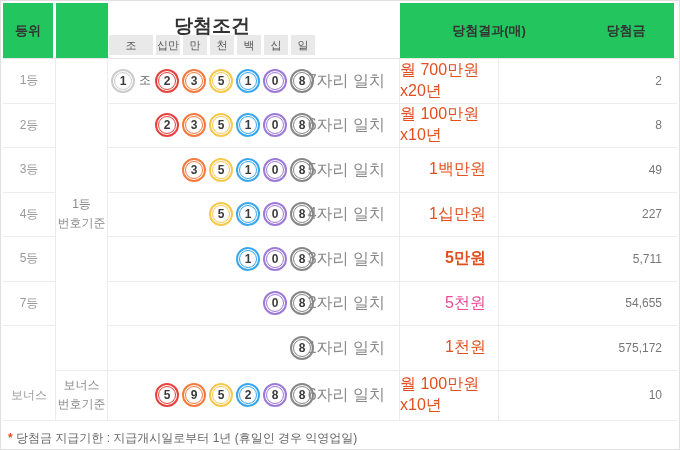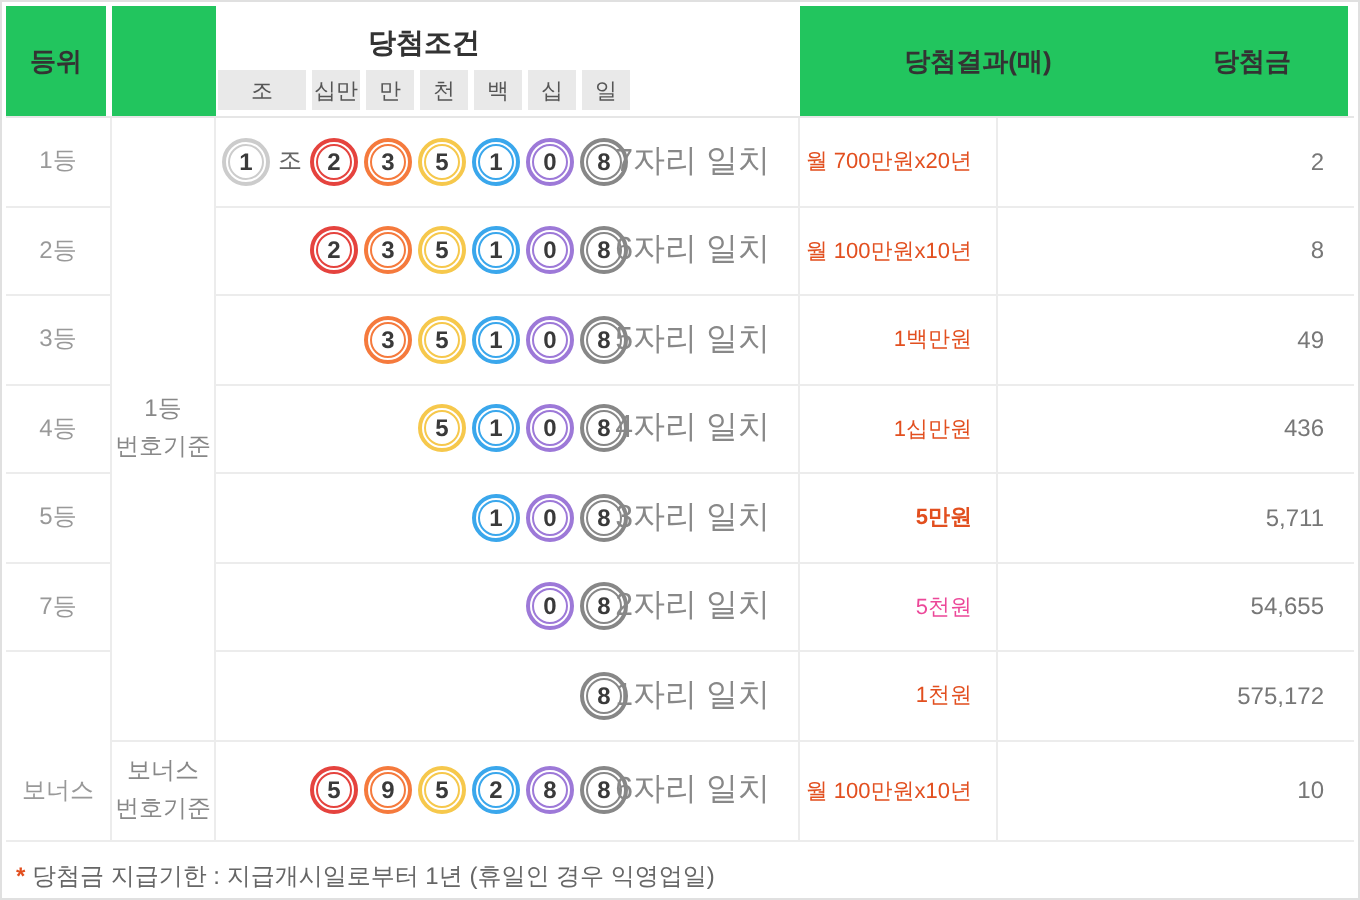--- a/index.html
+++ b/index.html
@@ -8,38 +8,38 @@
 
   
   .thead{display:flex;height:56px;border-bottom:1px solid #e6e6e6;box-sizing:border-box;}
   .th{box-sizing:border-box;background:#22c55e;color:#333;font-size:13px;font-weight:bold;
       display:flex;align-items:center;justify-content:center;}
   .th-rank{width:53px;border-right:3px solid #fff;}
   .th-group{width:52px;}
   .th-cond{width:292px;background:#fff;position:relative;}
   .th-prize{width:99px;border-right:3px solid #fff;}
   .th-result{flex:1;}
-  .cond-title{position:absolute;top:10px;right:85px;width:206px;text-align:center;font-size:14px;font-weight:bold;color:#333;}
+  .cond-title{position:absolute;top:10px;right:85px;width:206px;text-align:center;font-size:19px;font-weight:bold;color:#333;}
   .chips{position:absolute;bottom:3px;right:85px;display:flex;gap:3px;}
   .chip{width:24px;height:20px;background:#e9e9e9;color:#555;font-size:11px;font-weight:normal;
         display:flex;align-items:center;justify-content:center;box-sizing:border-box;}
   .chip-jo{width:44px;}
 
   
   .tbody{display:flex;height:311.5px;}
   .rank-col{width:53px;box-sizing:border-box;border-right:1px solid #ececec;display:flex;flex-direction:column;}
   .rank-cell{height:44.5px;box-sizing:border-box;border-bottom:1px solid #ececec;
              display:flex;align-items:center;justify-content:center;color:#999;font-size:12px;}
   .group-col{width:52px;box-sizing:border-box;border-right:1px solid #ececec;border-bottom:1px solid #ececec;
              display:flex;flex-direction:column;align-items:center;justify-content:center;color:#888;font-size:12px;line-height:19px;}
   .rows-col{flex:1;display:flex;flex-direction:column;}
   .data-row{height:44.5px;box-sizing:border-box;border-bottom:1px solid #ececec;display:flex;}
   .cond-cell{width:292px;box-sizing:border-box;border-right:1px solid #ececec;position:relative;}
   .prize-cell{width:99px;box-sizing:border-box;border-right:1px solid #ececec;display:flex;align-items:center;justify-content:flex-end;
-              padding-right:12px;color:#e24f1f;font-size:11px;}
+              padding-right:12px;color:#e24f1f;font-size:16px;}
   .count-cell{flex:1;display:flex;align-items:center;justify-content:flex-end;padding-right:15px;color:#777;font-size:12px;}
 
   .balls{position:absolute;right:85px;top:50%;transform:translateY(-50%);display:flex;align-items:center;gap:3px;}
   .ball{width:24px;height:24px;box-sizing:border-box;border-radius:50%;border:2px solid var(--c,#ccc);background:#fff;
         position:relative;display:flex;align-items:center;justify-content:center;font-size:12px;font-weight:bold;color:#3a3a3a;}
   .ball::after{content:'';position:absolute;inset:1px;border:1px solid var(--c,#ccc);border-radius:50%;}
   .jo-label{width:14px;text-align:center;font-size:12px;color:#666;}
   .match{position:absolute;right:14px;top:50%;transform:translateY(-50%);color:#888;font-size:16px;white-space:nowrap;}
 
   
@@ -142,21 +142,21 @@
             <div class="cond-cell">
               <div class="balls">
                 <div class="ball" style="--c: #f6c84c;">5</div>
                 <div class="ball" style="--c: #3aa7ec;">1</div>
                 <div class="ball" style="--c: #9d79d8;">0</div>
                 <div class="ball" style="--c: #878787;">8</div>
               </div>
               <span class="match">4자리 일치</span>
             </div>
             <div class="prize-cell" style="color: rgb(226, 79, 31);">1십만원</div>
-            <div class="count-cell">436</div>
+            <div class="count-cell">227</div>
           </div>
           <div class="data-row">
             <div class="cond-cell">
               <div class="balls">
                 <div class="ball" style="--c: #3aa7ec;">1</div>
                 <div class="ball" style="--c: #9d79d8;">0</div>
                 <div class="ball" style="--c: #878787;">8</div>
               </div>
               <span class="match">3자리 일치</span>
             </div>

